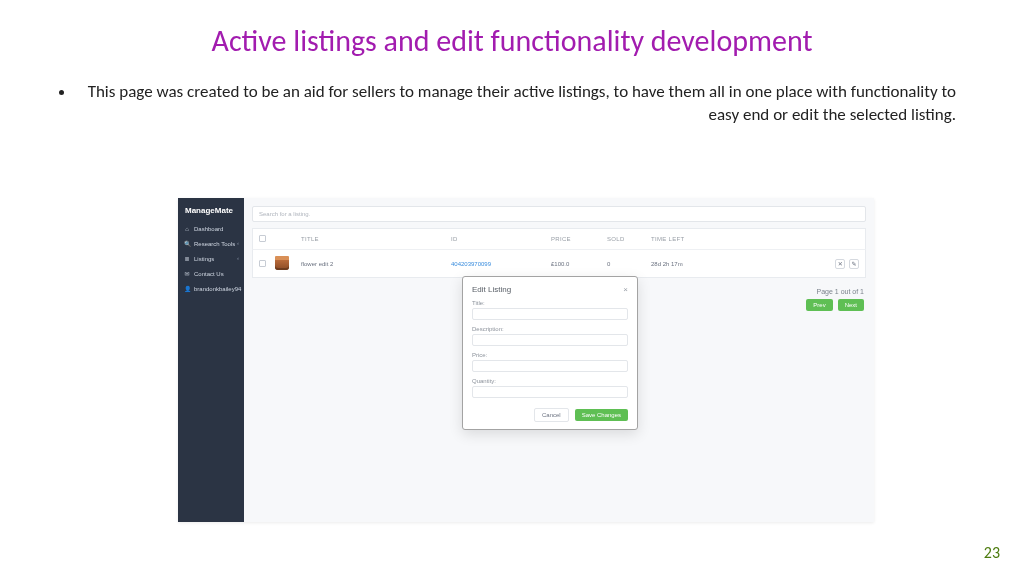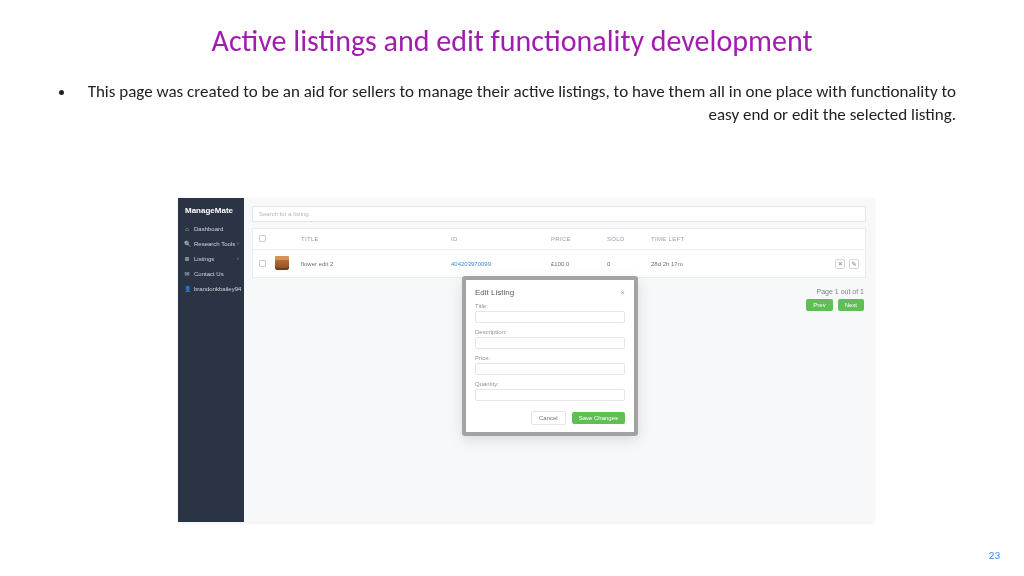--- a/index.html
+++ b/index.html
@@ -26,22 +26,22 @@
   .bullet {
     font-size: 17px;
     line-height: 1.35;
     text-align: right;
     color: #222;
   }
   .page-num {
     position: absolute;
     right: 24px;
     bottom: 14px;
-    font-size: 11px;
-    color: #3b82f6;
+    font-size: 16px;
+    color: #4d7c0f;
   }
 
   
   .app {
     position: absolute;
     left: 178px;
     top: 198px;
     width: 696px;
     height: 324px;
     background: #f7f8fa;
@@ -157,21 +157,21 @@
     margin-left: 3px;
   }
 
   
   .modal {
     position: absolute;
     left: 284px;
     top: 78px;
     width: 176px;
     background: #fff;
-    border: 4px solid #a3a3a3;
+    border: 1px solid #a3a3a3;
     border-radius: 3px;
     box-shadow: 0 4px 14px rgba(0,0,0,.12);
     padding: 8px 9px 7px 9px;
   }
   .modal-head {
     display: flex; justify-content: space-between; align-items: center;
     font-size: 8px; color: #5a6068; margin-bottom: 6px;
   }
   .modal-close { font-size: 8px; color: #9aa0a8; cursor: pointer; }
   .mlabel { font-size: 6px; color: #8d939c; margin-top: 6px; margin-bottom: 2px; }

